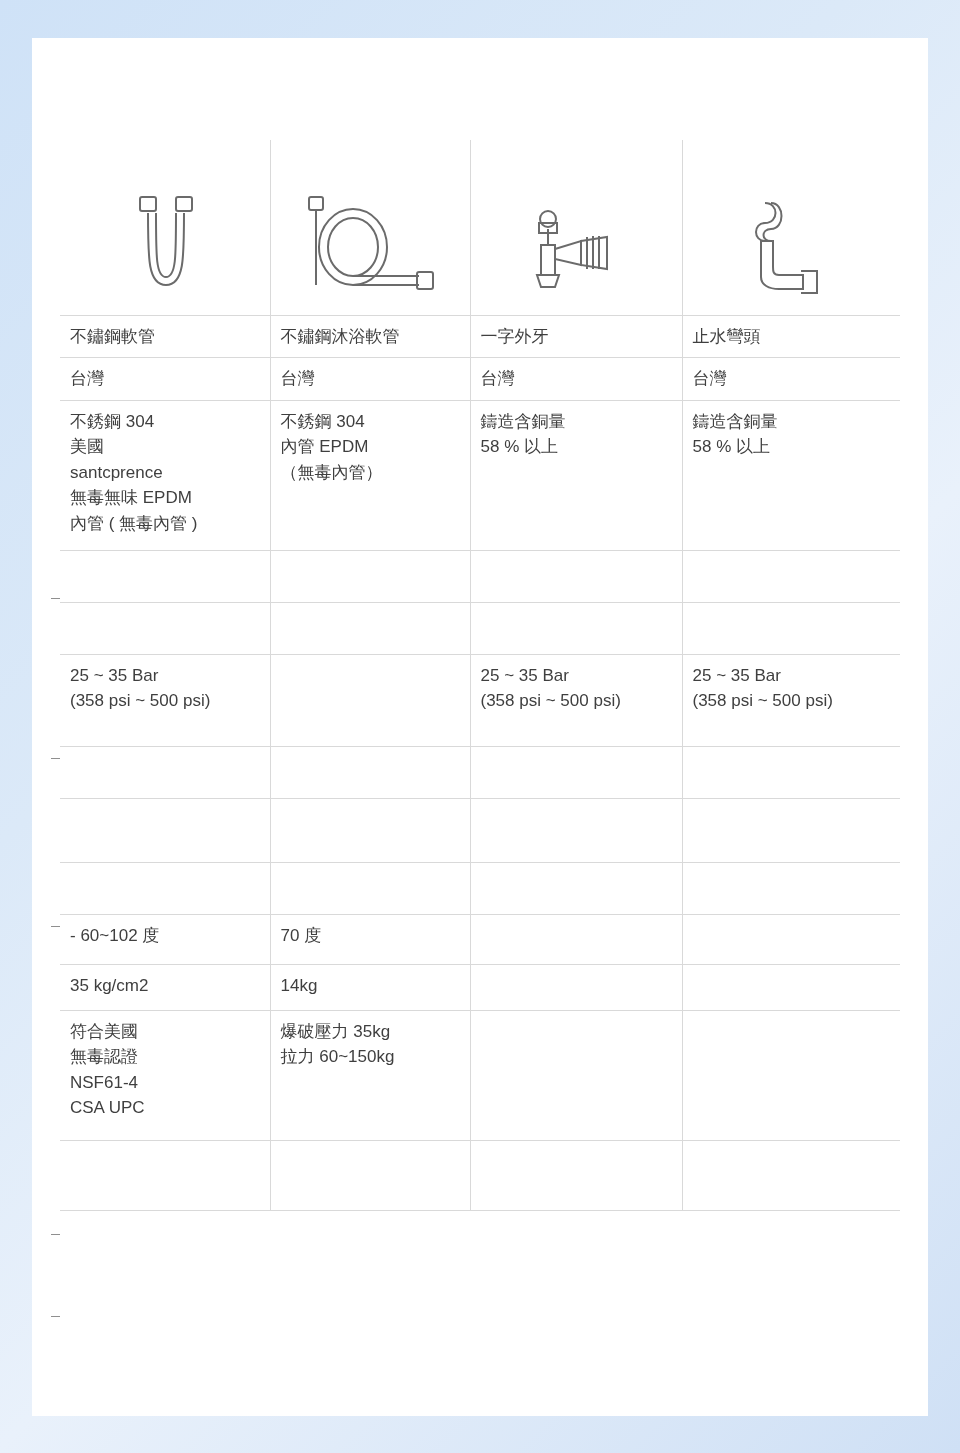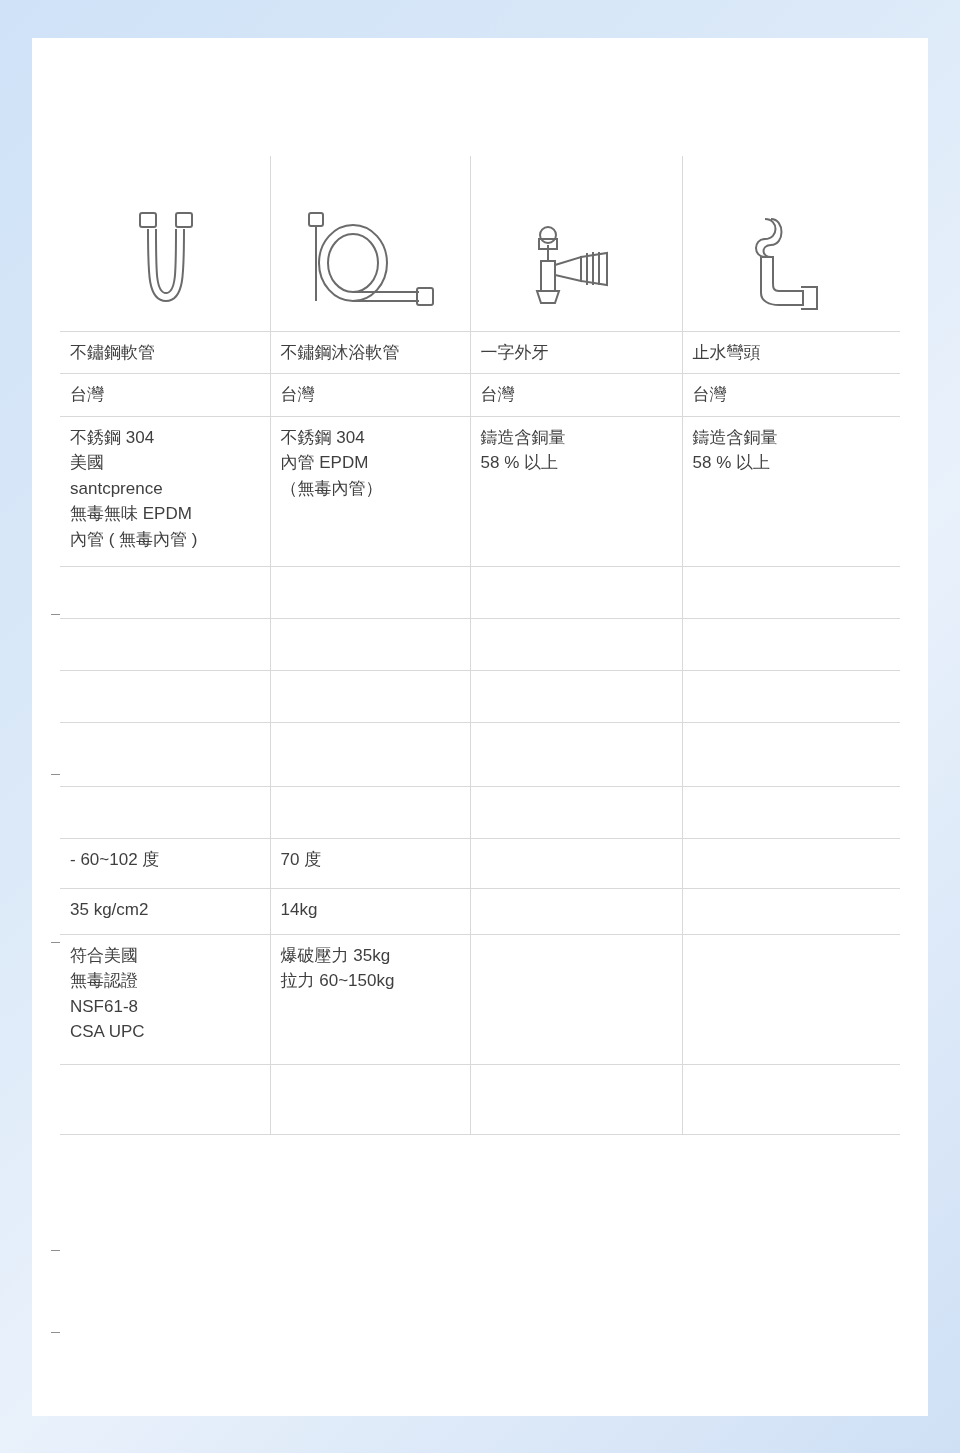--- a/index.html
+++ b/index.html
@@ -19,21 +19,21 @@
     position: absolute;
     left: 32px;
     top: 38px;
     width: 896px;
     height: 1378px;
     background: #ffffff;
   }
   .sheet {
     position: absolute;
     left: 0;
-    top: 16px;
+    top: 0;
     width: 896px;
     height: 1378px;
   }
   
   table.spec {
     position: absolute;
     left: 28px;
     top: 102px;
     width: 840px;
     border-collapse: collapse;
@@ -206,20 +206,29 @@
           <td></td>
         </tr>
 
         <tr class="blank-b">
           <td></td>
           <td></td>
           <td></td>
           <td></td>
         </tr>
 
+        <tr class="pres">
+          <td class="cellline">25 ~ 35 Bar
+(358 psi ~ 500 psi)</td>
+          <td class="cellline"></td>
+          <td class="cellline">25 ~ 35 Bar
+(358 psi ~ 500 psi)</td>
+          <td class="cellline">25 ~ 35 Bar
+(358 psi ~ 500 psi)</td>
+        </tr>
 
         <tr class="blank-c">
           <td></td>
           <td></td>
           <td></td>
           <td></td>
         </tr>
 
 
         <tr class="blank-d">
@@ -246,21 +255,21 @@
         <tr class="weight">
           <td>35 kg/cm2</td>
           <td>14kg</td>
           <td></td>
           <td></td>
         </tr>
 
         <tr class="cert">
           <td class="cellline">符合美國
 無毒認證
-NSF61-8
+NSF61-4
 CSA UPC</td>
           <td class="cellline">爆破壓力 35kg
 拉力 60~150kg</td>
           <td class="cellline"></td>
           <td class="cellline"></td>
         </tr>
 
         <tr class="tail">
           <td></td>
           <td></td>

